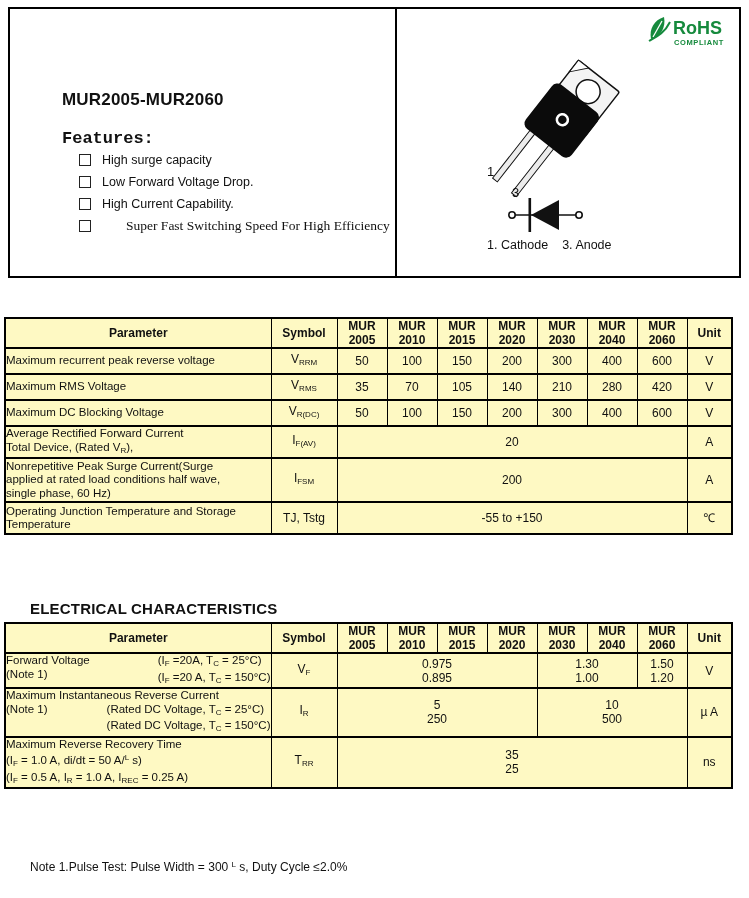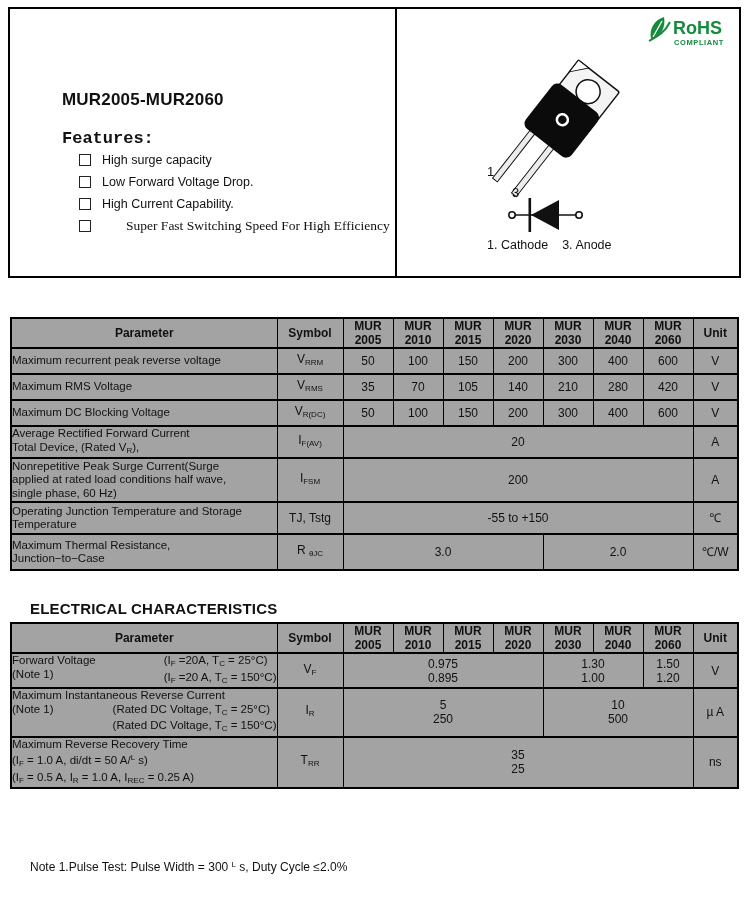--- a/index.html
+++ b/index.html
@@ -23,21 +23,21 @@
 
   
   .sec-title{position:absolute;left:30px;font-size:15px;}
   .sec-title .big{font-weight:bold;font-size:15px;}
   .sec-title .sub{font-size:11.5px;font-weight:normal;}
   .t1{top:293px;}
   .t2{top:600px;font-weight:bold;letter-spacing:.2px;}
   .note{position:absolute;left:30px;top:860px;font-size:12px;}
 
   
-  table.tbl{position:absolute;left:10px;border-collapse:collapse;table-layout:fixed;width:709px;background:#a3a3a3;border:2px solid #000;}
+  table.tbl{position:absolute;left:4px;border-collapse:collapse;table-layout:fixed;width:709px;background:#fef9c3;border:2px solid #000;}
   .tblA{top:317px;}
   .tblB{top:622px;}
   table.tbl th,table.tbl td{border:solid #000;border-width:2px 1px;padding:0;overflow:hidden;vertical-align:middle;}
   table.tbl th{font-size:12px;font-weight:bold;text-align:center;line-height:14px;}
   td.p{font-size:11.5px;text-align:left;padding:2px 5px;line-height:13.5px;}
   td.c{font-size:12px;text-align:center;line-height:14px;}
   td.vb{vertical-align:bottom;padding-bottom:1px;}
   sub{font-size:8px;vertical-align:-2px;}
   sup{font-size:8px;vertical-align:4px;}
   .pflex{display:flex;justify-content:space-between;align-items:flex-start;gap:46px;}
@@ -188,27 +188,20 @@
       <td class="c">I<sub>FSM</sub></td>
       <td class="c" colspan="7">200</td>
       <td class="c">A</td>
     </tr>
     <tr class="r-h32">
       <td class="p">Operating Junction Temperature and Storage<br>Temperature</td>
       <td class="c">TJ, Tstg</td>
       <td class="c" colspan="7">-55 to +150</td>
       <td class="c">℃</td>
     </tr>
-    <tr class="r-h36">
-      <td class="p">Maximum Thermal Resistance,<br>Junction−to−Case</td>
-      <td class="c">R <sub>θJC</sub></td>
-      <td class="c" colspan="4">3.0</td>
-      <td class="c" colspan="3">2.0</td>
-      <td class="c">℃/W</td>
-    </tr>
   </tbody>
     </table>
 
   <div class="sec-title t2">ELECTRICAL CHARACTERISTICS</div>
 
   <table class="tbl tblB">
     <colgroup>
       <col style="width:266px">
         <col style="width:66px">
       <col style="width:50px">

